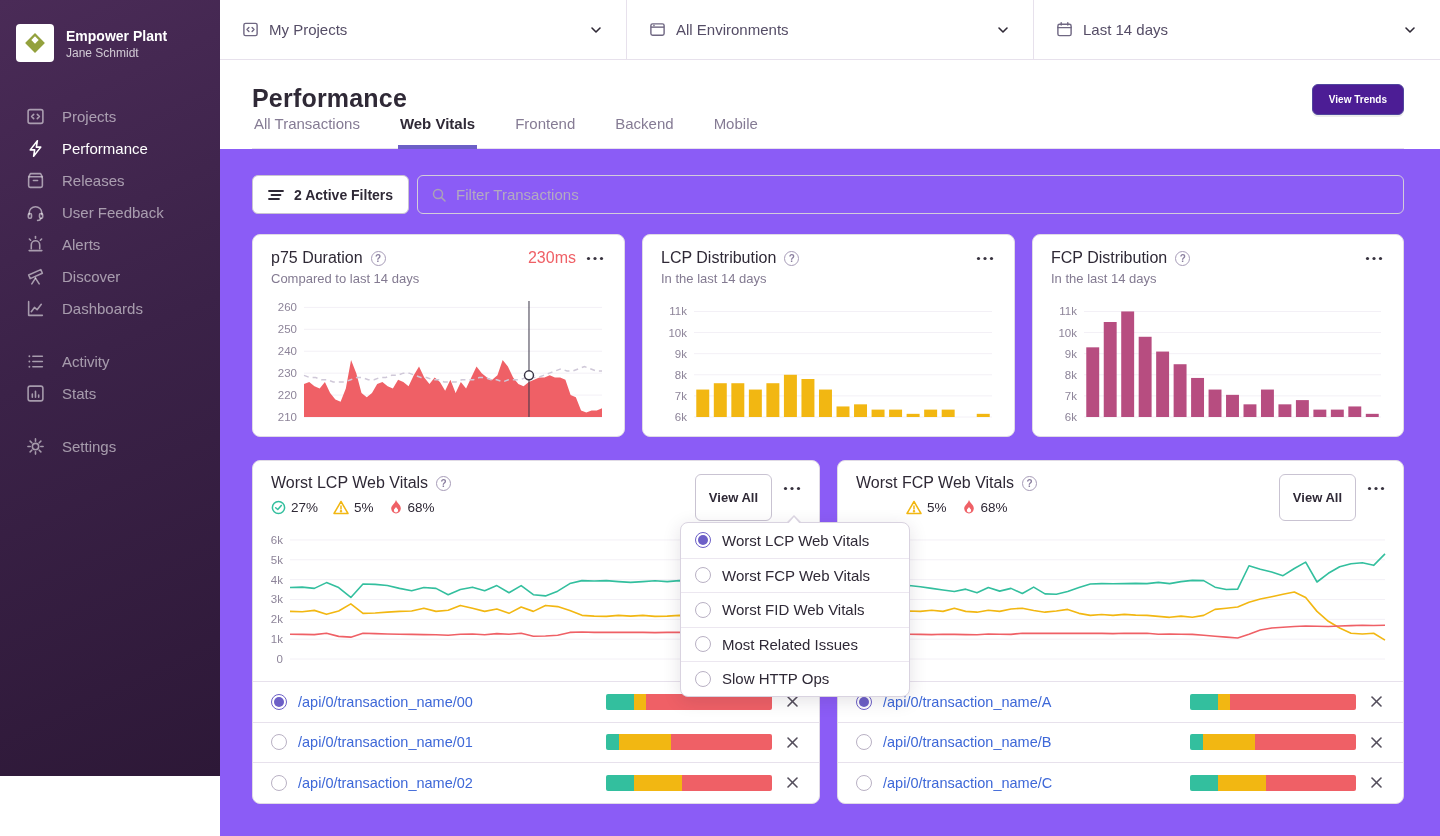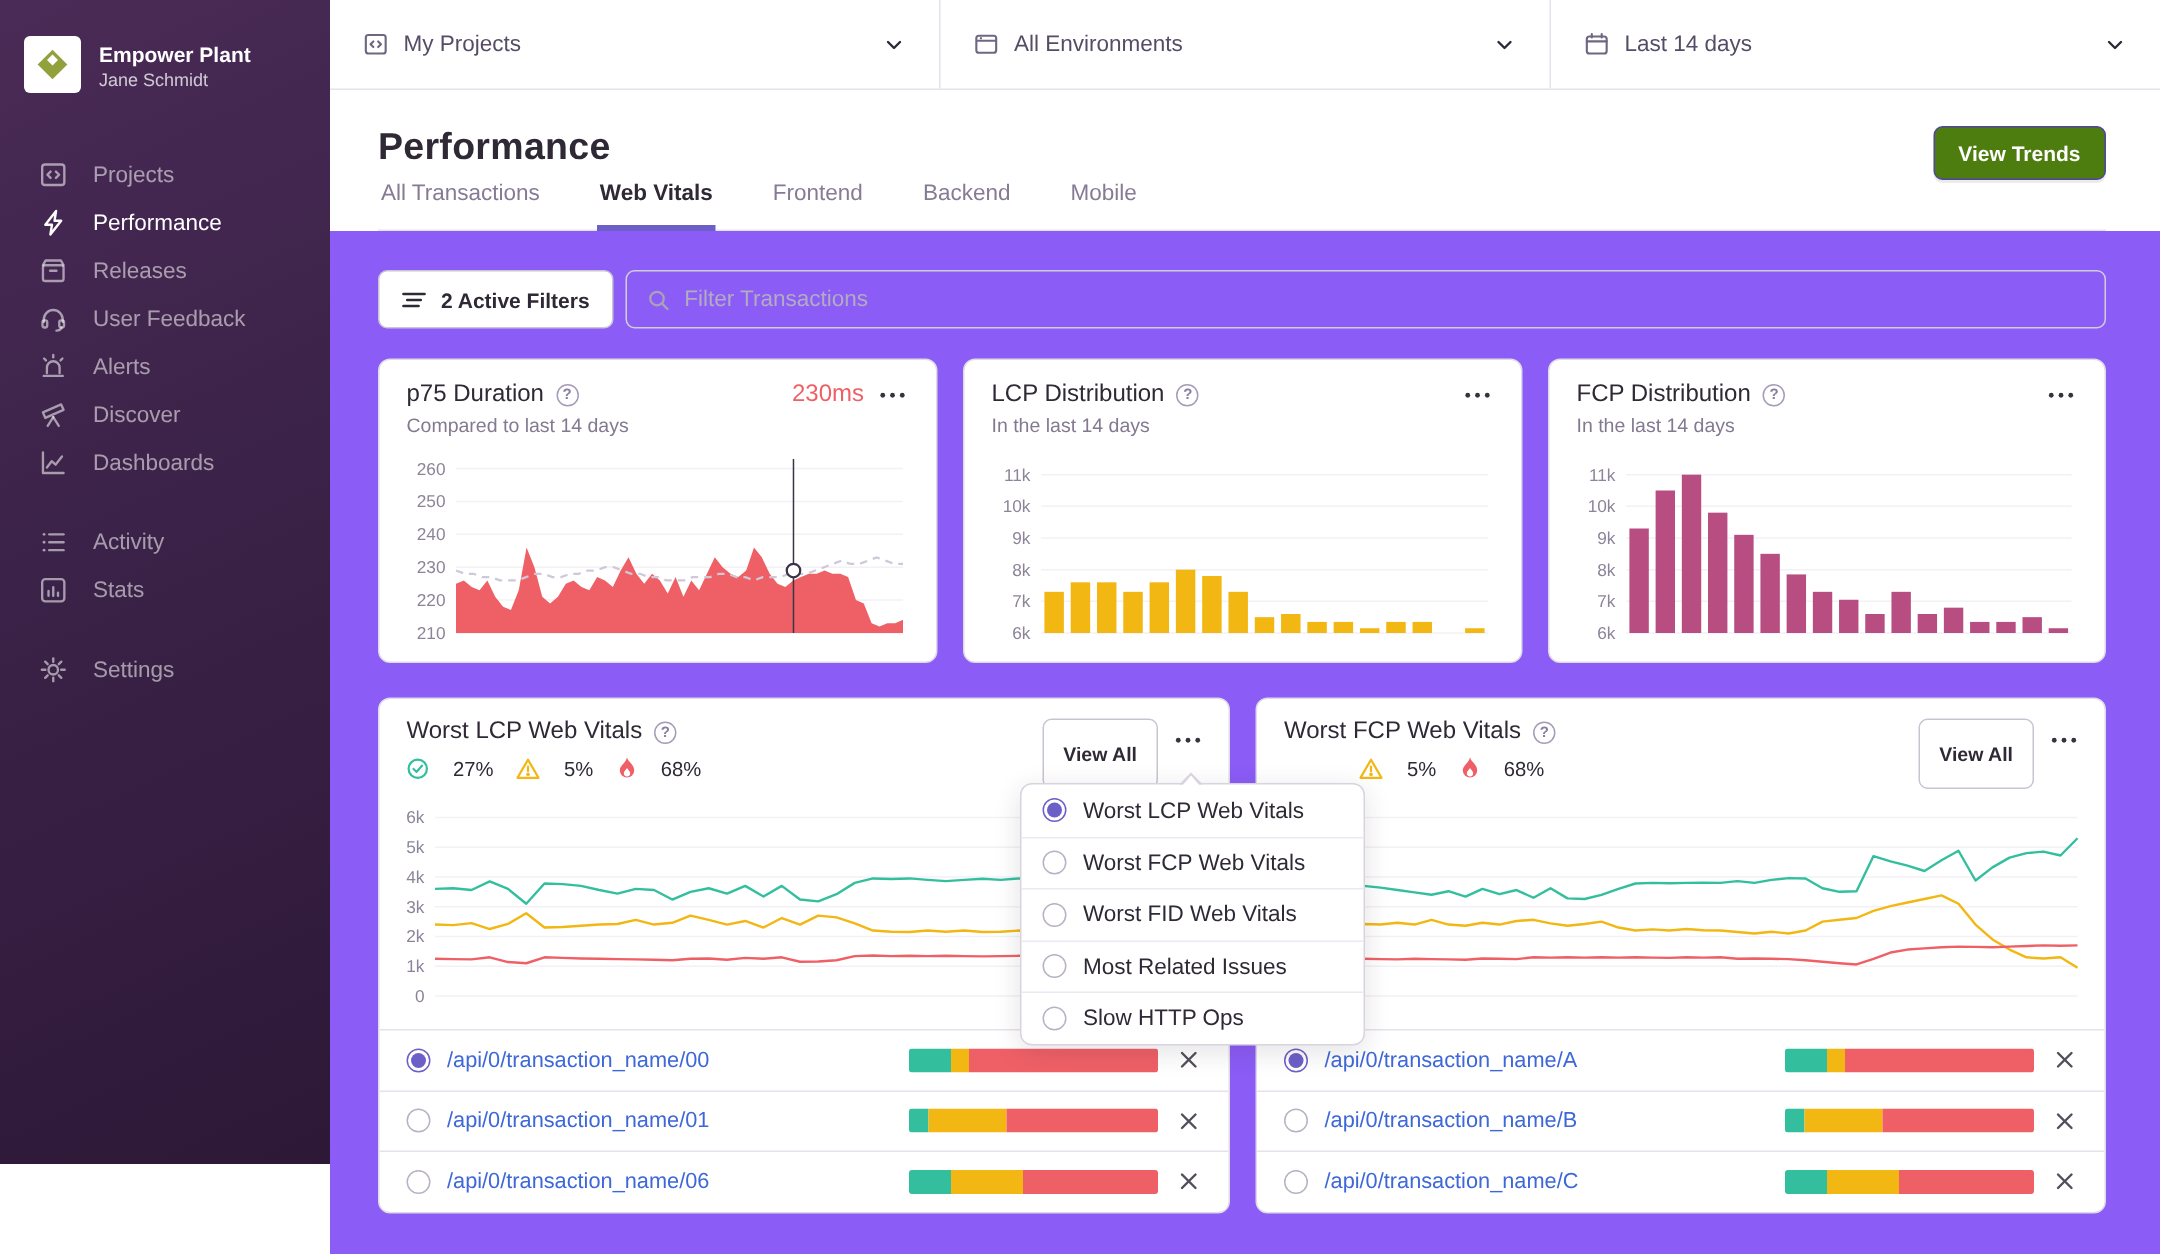--- a/index.html
+++ b/index.html
@@ -26,22 +26,22 @@
   .main { flex:1; display:flex; flex-direction:column; height:836px; overflow:hidden; }
   .topbar { height:60px; flex:0 0 60px; display:flex; border-bottom:1px solid #e7e1ec; background:#fff; }
   .topbar-sec { flex:1; display:flex; align-items:center; gap:10px; padding:0 22px; border-right:1px solid #e7e1ec; cursor:pointer; }
   .topbar-sec:last-child { border-right:none; }
   .topbar-label { font-size:15px; color:#554d66; }
   .topbar-spacer { flex:1; }
   
   .page-header { padding:24px 36px 0 32px; background:#fff; }
   .title-row { display:flex; align-items:flex-start; justify-content:space-between; }
   .page-title { font-size:25px; font-weight:600; color:#2f2936; letter-spacing:.2px; }
-  .btn-primary { background:#4d7c0f; color:#fff; border:1px solid #51459e; border-radius:6px;
-    padding:9px 16px; font-size:14px; font-weight:bold; cursor:pointer; font-family:inherit;
+  .btn-primary { background:#4c1d95; color:#fff; border:1px solid #51459e; border-radius:6px;
+    padding:9px 16px; font-size:10px; font-weight:bold; cursor:pointer; font-family:inherit;
     box-shadow:0 2px 0 rgba(0,0,0,.08); }
   .tabs { display:flex; gap:36px; border-bottom:1px solid #e7e1ec; }
   .tab { font-size:15px; color:#857b94; padding:0 2px 13px 2px; border-bottom:4px solid transparent;
     margin-bottom:-1px; cursor:pointer; }
   .tab.active { color:#2f2936; font-weight:600; border-bottom-color:#6C5FC7; }
   
   .content { flex:1; padding:26px 36px 0 32px; background:#8b5cf6; }
   .filter-row { display:flex; gap:8px; }
   .btn-filter { display:flex; align-items:center; gap:10px; border:1px solid #c9c3d2; background:#fff;
     border-radius:6px; padding:0 15px; height:39px; font-size:14px; font-weight:bold; color:#2f2936; cursor:pointer; font-family:inherit; }
@@ -60,21 +60,21 @@
     font-size:10px; font-weight:bold; display:inline-flex; align-items:center; justify-content:center; cursor:pointer; flex:0 0 15px; }
   .dots-btn { background:none; border:none; cursor:pointer; padding:4px 2px; display:flex; }
   
   .cards-row2 { display:grid; grid-template-columns:1fr 1fr; gap:17px; margin-top:23px; }
   .wv-head { display:flex; align-items:flex-start; padding:13px 16px 0 18px; }
   .wv-titles { flex:1; }
   .wv-title-line { display:flex; align-items:center; gap:8px; }
   .wv-title { font-size:16px; font-weight:500; color:#2f2936; }
   .wv-badges { display:flex; gap:15px; margin-top:7px; align-items:center; }
   .wv-badges.offset { margin-left:50px; }
-  .badge { display:flex; align-items:center; gap:16px; font-size:13.5px; color:#2f2936; }
+  .badge { display:flex; align-items:center; gap:5px; font-size:13.5px; color:#2f2936; }
   .btn-viewall { border:1px solid #c9c3d2; background:#fff; border-radius:6px; padding:15px 13px;
     font-size:13px; font-weight:bold; color:#2f2936; cursor:pointer; font-family:inherit; margin-right:9px;text-align:center; }
   .vitals-chart { height:150px; margin:4px 14px 0 4px; }
   .t-rows { margin-top:6px; }
   .t-row { display:flex; align-items:center; gap:11px; height:40.5px; padding:0 17px 0 18px; border-top:1px solid #e7e1ec; }
   .t-link { font-size:14.5px; color:#3E68D8; text-decoration:none; cursor:pointer; }
   .t-spacer { flex:1; }
   .stack { width:166px; height:16px; border-radius:2px; overflow:hidden; display:flex; flex:0 0 166px; }
   .stack span { height:100%; display:block; }
   .x-btn { background:none; border:none; cursor:pointer; display:flex; padding:2px; }
@@ -500,21 +500,21 @@
               </span>
             <button class="x-btn">
                 <svg width="15" height="15" viewBox="0 0 15 15" stroke="#544e5c" stroke-width="1.6" stroke-linecap="round">
                   <line x1="3" y1="3" x2="12" y2="12"></line>
                   <line x1="12" y1="3" x2="3" y2="12"></line>
                 </svg>
               </button>
           </div>
           <div class="t-row">
             <span class="radio"></span>
-            <a class="t-link">/api/0/transaction_name/06</a>
+            <a class="t-link">/api/0/transaction_name/02</a>
             <span class="t-spacer"></span>
             <span class="stack">
                 <span style="width: 17%; background: rgb(51, 191, 158);"></span>
                 <span style="width: 29%; background: rgb(242, 183, 18);"></span>
                 <span style="width: 54%; background: rgb(239, 96, 102);"></span>
               </span>
             <button class="x-btn">
                 <svg width="15" height="15" viewBox="0 0 15 15" stroke="#544e5c" stroke-width="1.6" stroke-linecap="round">
                   <line x1="3" y1="3" x2="12" y2="12"></line>
                   <line x1="12" y1="3" x2="3" y2="12"></line>

